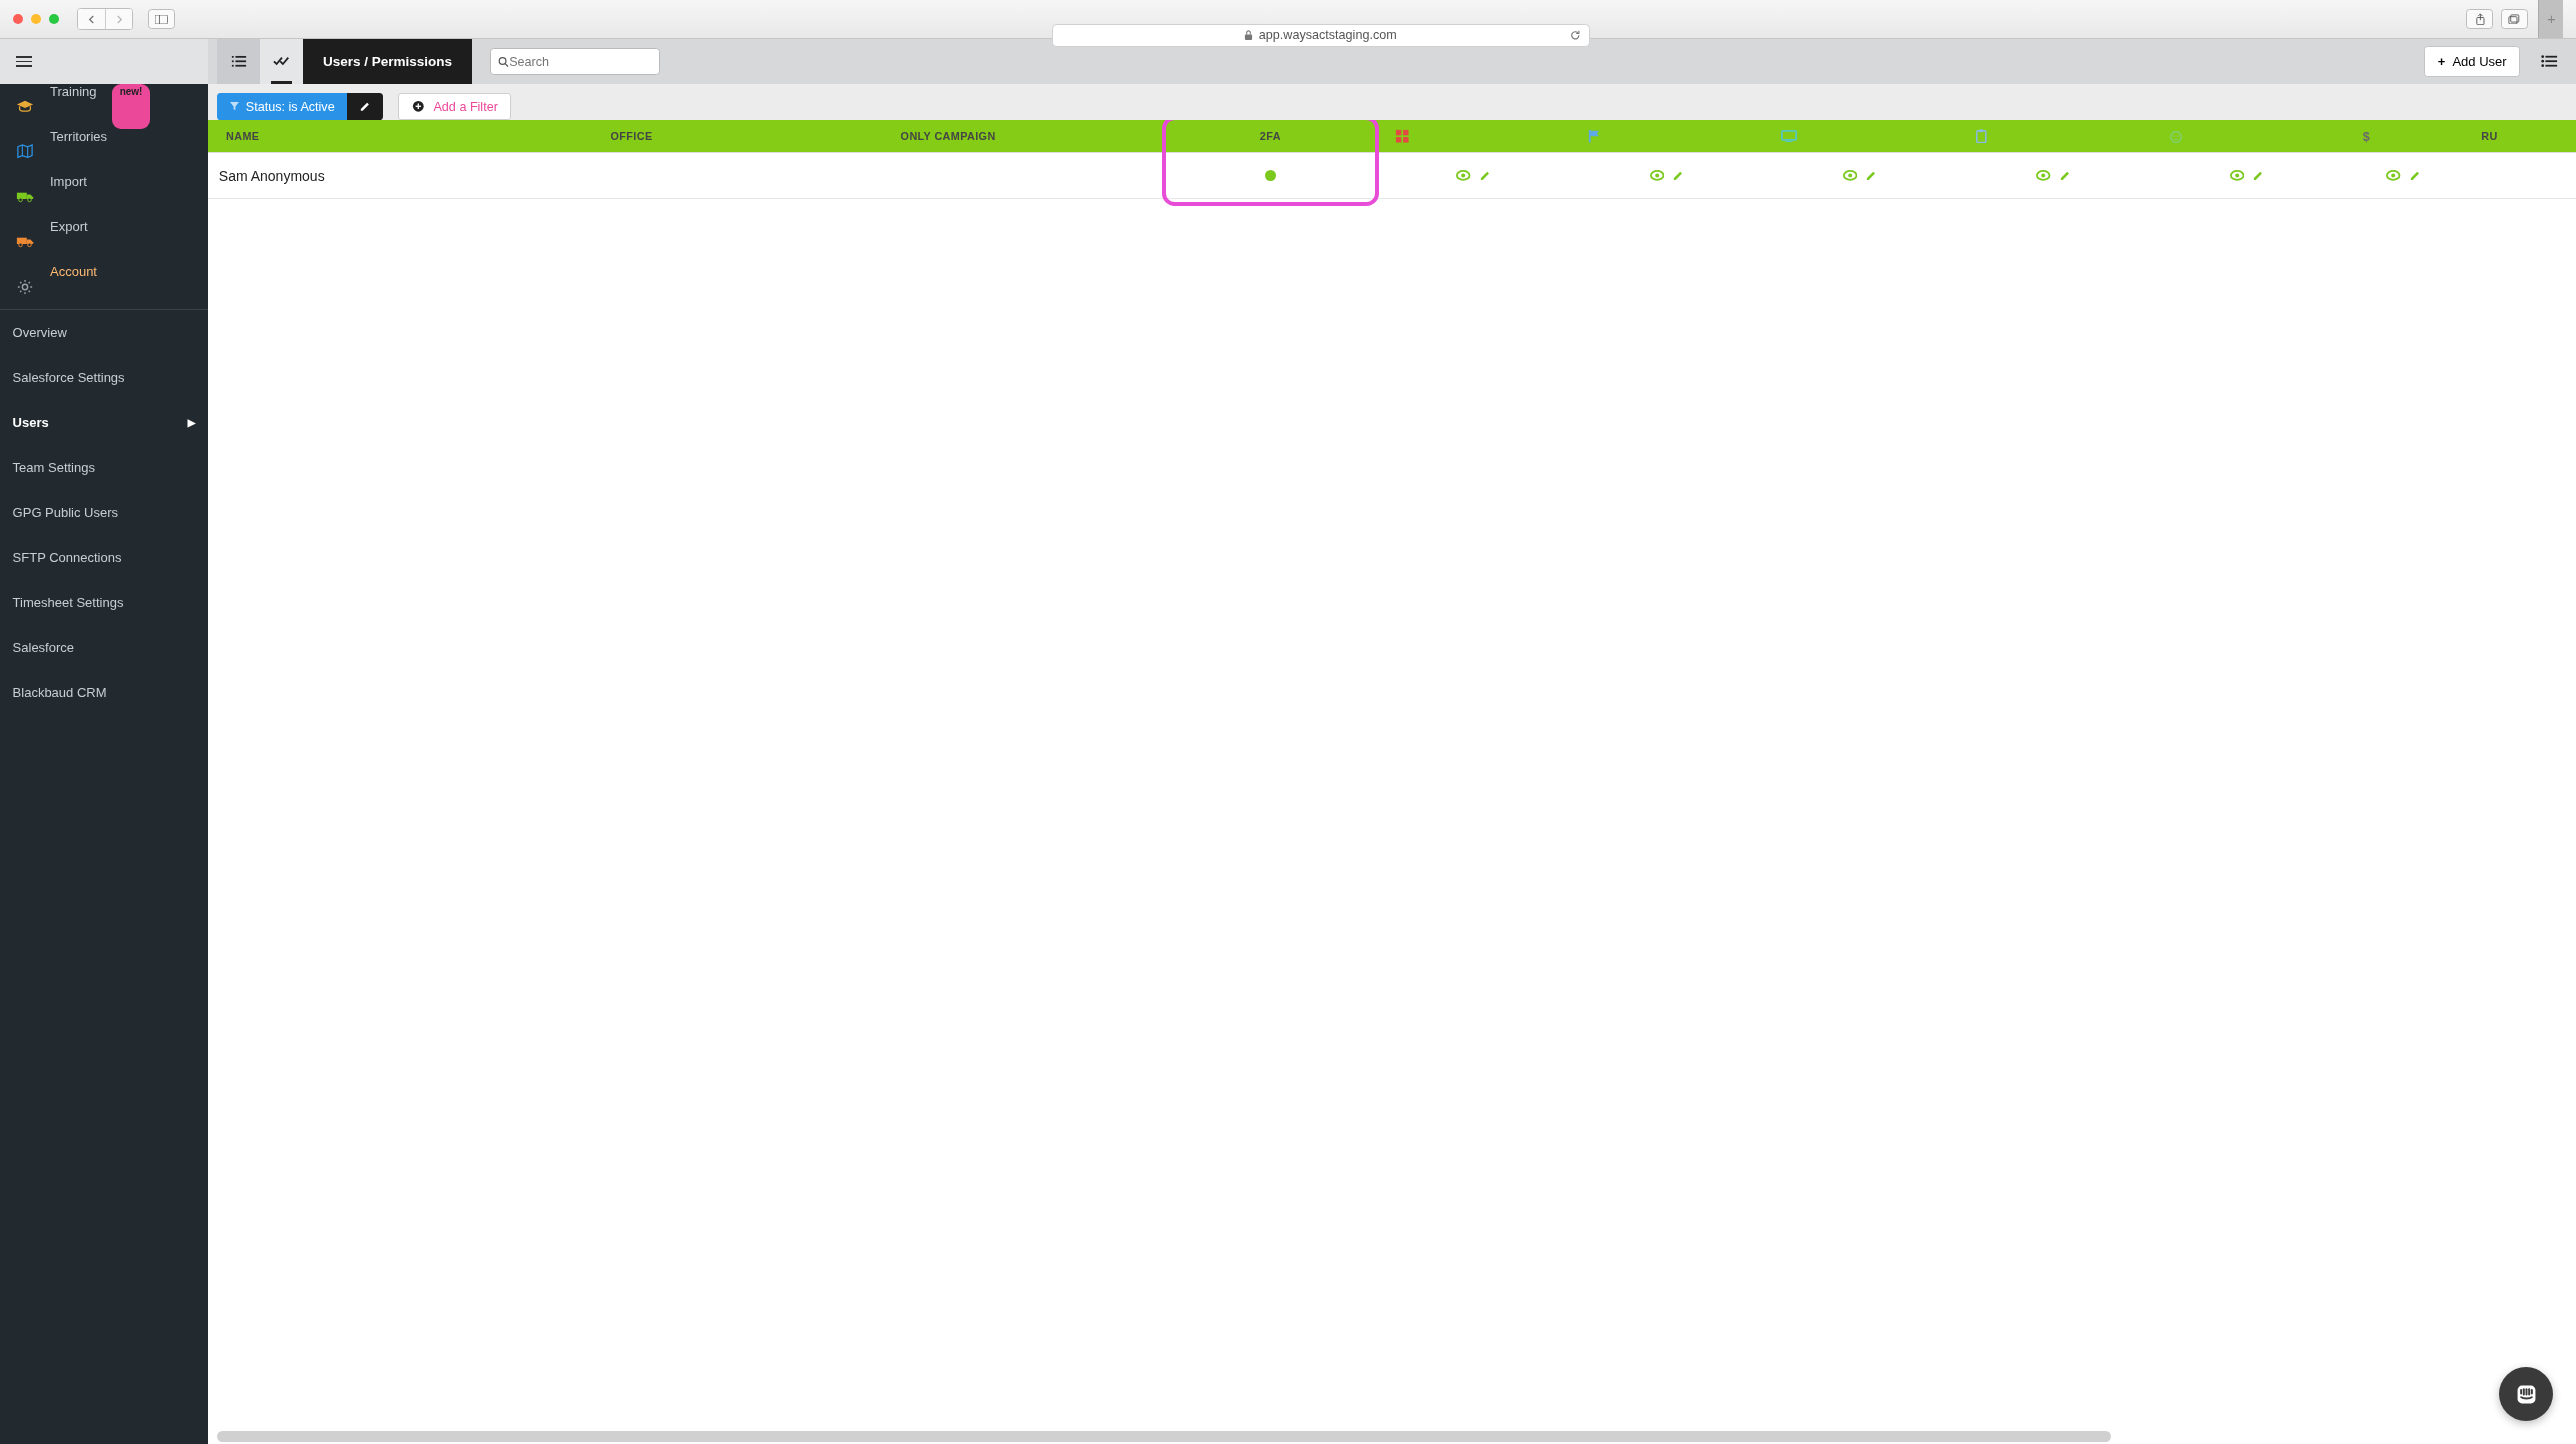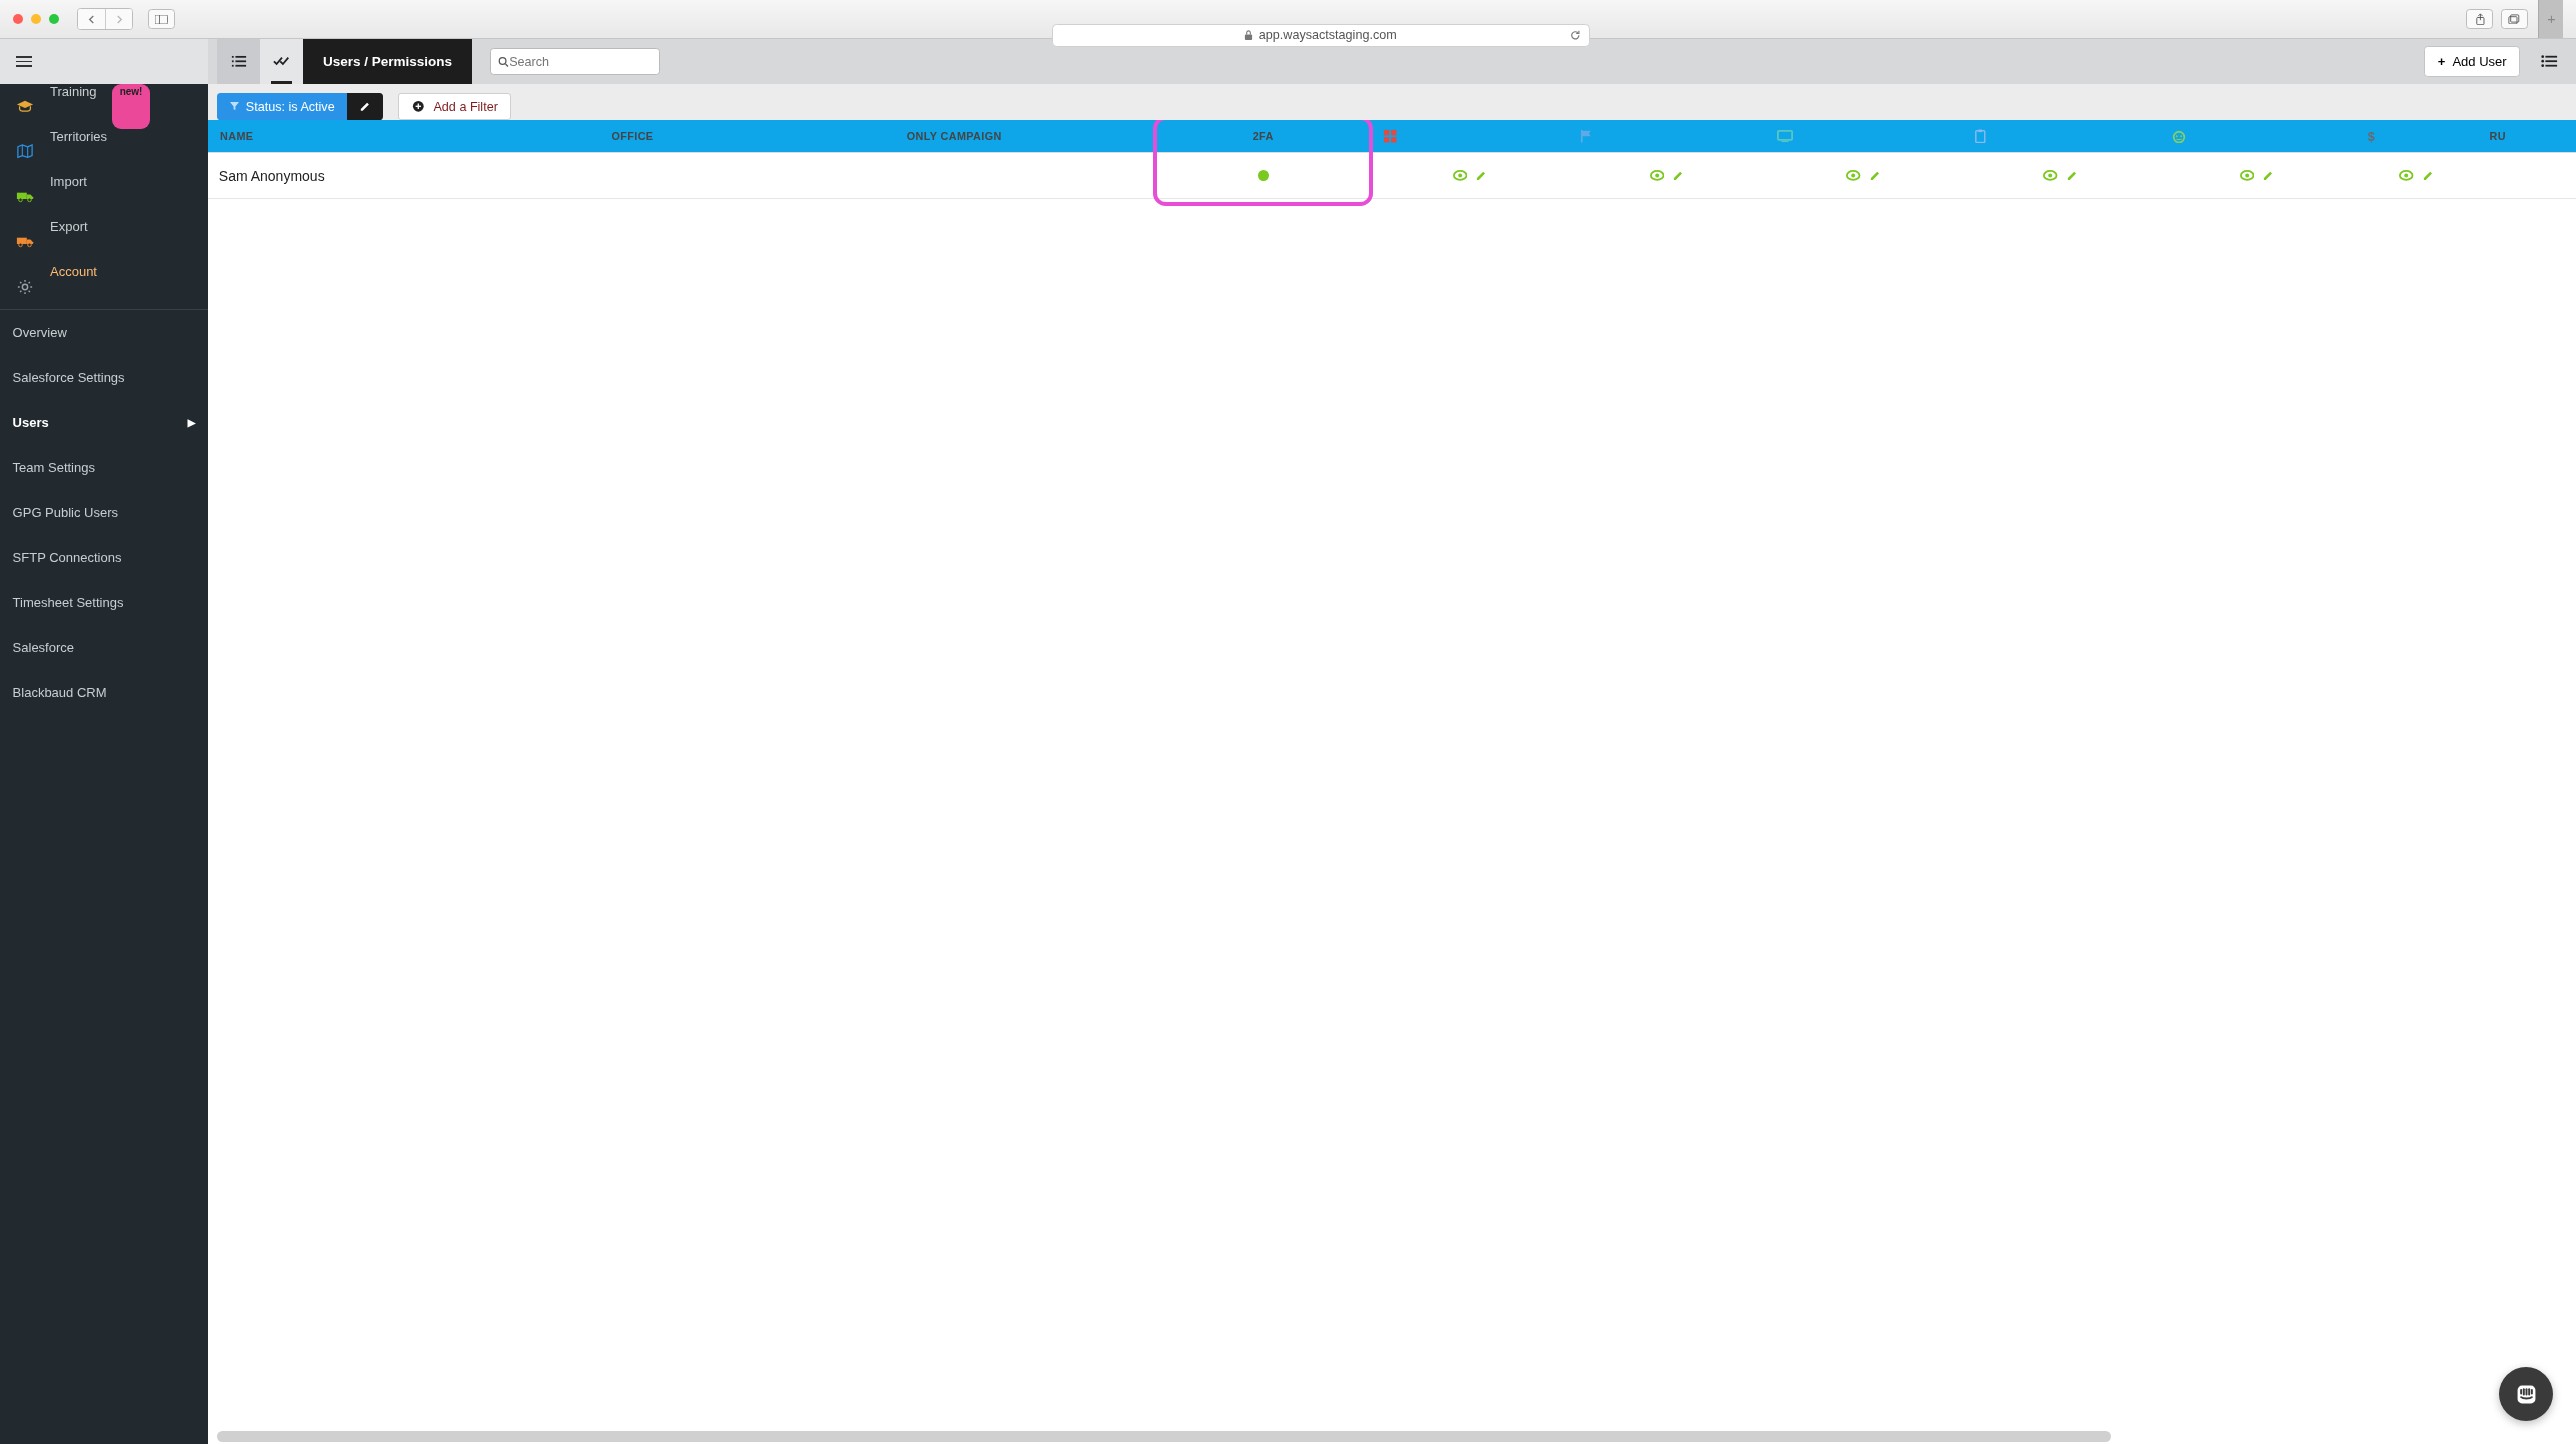--- a/index.html
+++ b/index.html
@@ -52,26 +52,26 @@
     .spacer { flex: 1; }
     .btn { height: 30.5px; padding: 0 12.6px; border: 0.9px solid #c4c4c4; border-radius: 3.6px; background: #fff; display: inline-flex; align-items: center; gap: 7.2px; cursor: pointer; font-size: 13px; }
     .btn .plus { font-weight: 600; }
     .view-opts-btn { width: 36px; display:flex; align-items:center; justify-content:center; margin-left:10.8px; color:#333; }
 
     
     .filter-bar { height: 36px; background: #ececec; display: flex; align-items: center; padding: 9px 9px 0; gap: 15px; }
     .chip { display: flex; align-items: stretch; border-radius: 3.6px; overflow: hidden; height: 27px; }
     .chip-status { background: #2a93e8; color: #fff; display: flex; align-items: center; padding: 0 12.6px; font-size: 12.6px; gap: 7.2px; }
     .chip-edit { background: #1d1d1d; color: #fff; width: 36px; display: flex; align-items: center; justify-content: center; }
-    .chip-add { background: #fff; color: #7f1d1d; border: 0.9px solid #cfcfcf; display: flex; align-items: center; padding: 0 12.6px; gap: 9px; border-radius: 3px; height: 27px; }
+    .chip-add { background: #fff; color: #ec4899; border: 0.9px solid #cfcfcf; display: flex; align-items: center; padding: 0 12.6px; gap: 9px; border-radius: 3px; height: 27px; }
 
     
     .table-wrap { flex: 1; overflow-x: auto; }
     table { border-collapse: collapse; width: 100%; min-width: 1076px; }
-    th { background: #0ea5e9; text-align: left; padding: 9px 12px; font-size: 10.8px; color: #454545; font-weight: 600; letter-spacing: 0.4px; border-bottom: 0.9px solid #dcdcdc; white-space: nowrap; }
+    th { background: #84cc16; text-align: left; padding: 9px 18px; font-size: 10.8px; color: #454545; font-weight: 600; letter-spacing: 0.4px; border-bottom: 0.9px solid #dcdcdc; white-space: nowrap; }
     td { padding: 14.4px 10.8px; font-size: 14px; color: #222; border-bottom: 0.9px solid #e6e6e6; white-space: nowrap; }
     .th-icon, .td-center { text-align: center; }
     .dot-green { width: 10.8px; height: 10.8px; border-radius: 50%; background: #7bc91f; display: inline-block; }
     .perm-cell { display: inline-flex; gap: 9px; color: #7bc91f; }
     .highlight-th { position: relative; }
     .highlight-rect { position:absolute; top:-3.6px; bottom:-54px; left:-1.8px; right:-1.8px; border:4.5px solid #e74dd7; border-radius:12.6px; pointer-events:none;}
 
     .hscroll { height: 10.8px; background: #d0d0d0; margin: 0 9px 1.8px; border-radius: 5.4px; width: 80%; }
 
     

